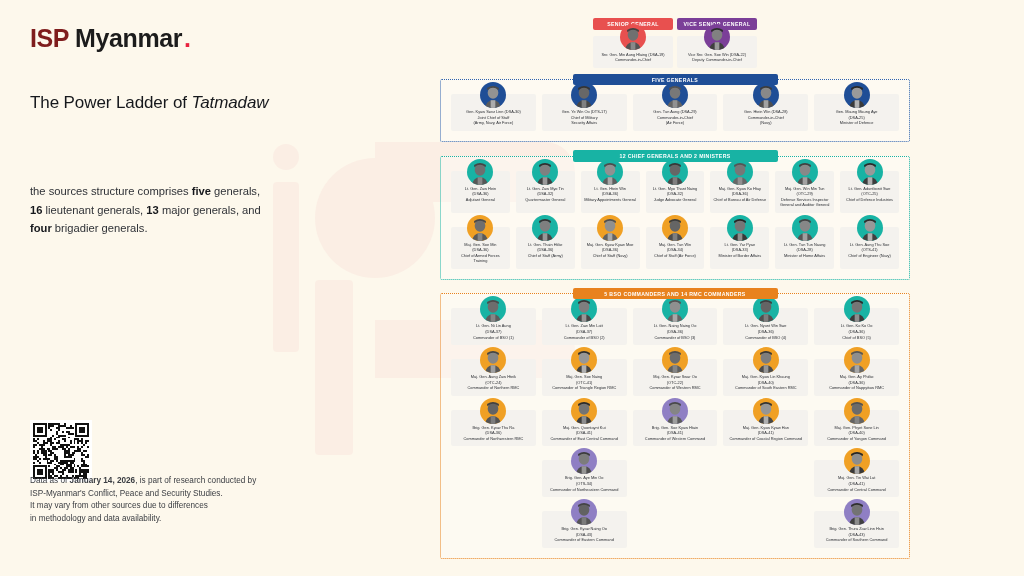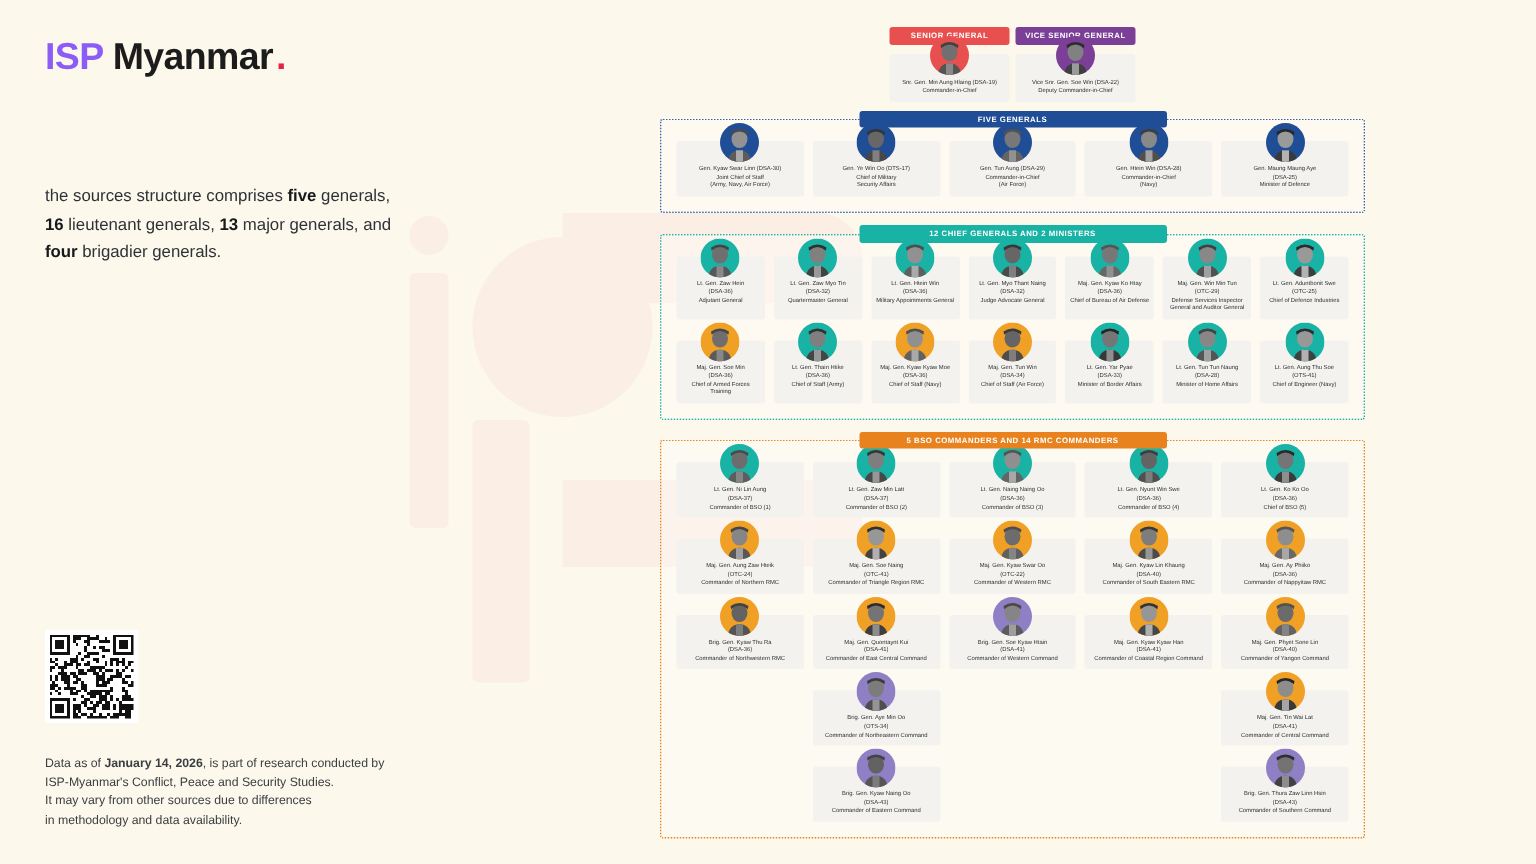--- a/index.html
+++ b/index.html
@@ -23,21 +23,21 @@
   }
   .wm-dot { position:absolute; background:#fbeee4; border-radius:50%; }
   .wm-bar { position:absolute; background:#fbeee4; }
 
   
   .left {
     position: absolute; left: 30px; top: 24px;
     width: 330px; z-index: 3;
   }
   .logo { display: flex; align-items: baseline; font-size: 25px; font-weight: 700; letter-spacing: -0.4px; }
-  .logo .isp { color: #8b5cf6; }
+  .logo .isp { color: #7f1d1d; }
   .logo .myan { color: #1c1c1c; margin-left: 6px; }
   .logo .dot { color: #e8233f; margin-left: 2px; }
 
   .title {
     margin-top: 40px;
     font-size: 17px; font-weight: 400; color: #16181c;
     letter-spacing: -0.1px;
   }
   .title em { font-style: italic; }
 
@@ -49,21 +49,21 @@
 
   
   .qr {
     position: absolute; left: 30px; top: 420px;
     width: 62px; height: 62px;
     background: #fff; padding: 3px; z-index: 3;
   }
   .qr canvas, .qr .grid { width: 100%; height: 100%; display:block; }
 
   .footnote {
-    position: absolute; left: 30px; top: 503px; width: 300px;
+    position: absolute; left: 30px; top: 475px; width: 300px;
     font-size: 8.2px; line-height: 1.55; color: #3a3d42; z-index: 3;
   }
   .footnote b { font-weight: 700; }
 
   
   .chart { position: absolute; left: 440px; top: 18px; width: 470px; z-index: 2; }
 
   .top-row { display: flex; justify-content: center; gap: 4px; }
   .top-col { width: 80px; }
 
@@ -136,20 +136,23 @@
 </div>
 
 <div class="left">
 
   <div class="logo">
     <span class="isp">ISP</span>
     <span class="myan">Myanmar</span>
     <span class="dot">.</span>
   </div>
 
+  <h1 class="title">
+    <span>The Power Ladder of </span><em>Tatmadaw</em>
+  </h1>
 
   <p class="intro">
     <br>
     <br>
     <br>
     <span>the sources structure comprises </span><b>five</b><span> generals,</span><br>
     <b>16</b><span> lieutenant generals, </span><b>13</b><span> major generals, and</span><br>
     <b>four</b><span> brigadier generals.</span>
   </p>
 </div>

